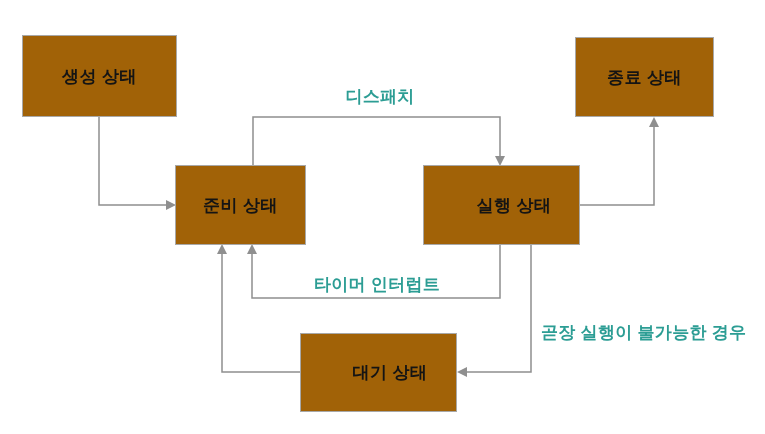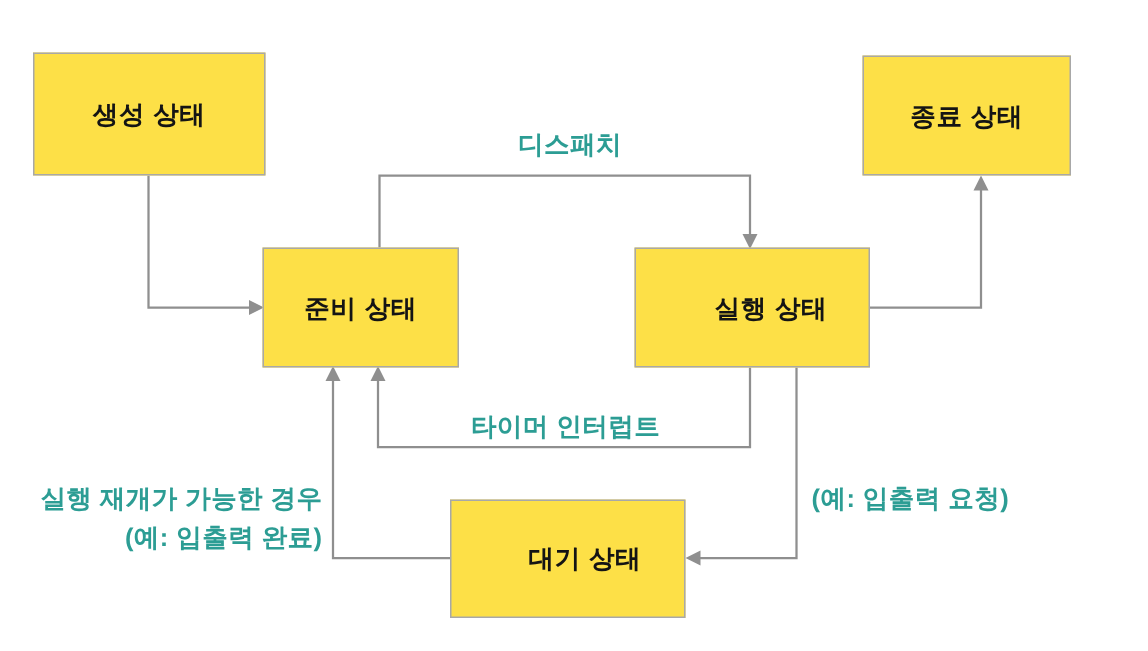--- a/index.html
+++ b/index.html
@@ -18,21 +18,21 @@
   .connectors {
     position: absolute;
     left: 0;
     top: 0;
     width: 765px;
     height: 434px;
   }
   .state-box {
     position: absolute;
     box-sizing: border-box;
-    background: #fde047;
+    background: #a16207;
     border: 1.5px solid #a8a8a8;
     display: flex;
     align-items: center;
     justify-content: center;
     font-size: 17px;
     font-weight: 700;
     color: #141414;
     letter-spacing: 0.5px;
   }
   .box-created    { left: 22px;  top: 35px;  width: 155px; height: 82px; }
@@ -114,22 +114,18 @@
   </div>
 
   <div class="state-box box-waiting">
     <span>대기 상태</span>
   </div>
 
   <div class="edge-label label-dispatch">디스패치</div>
 
   <div class="edge-label label-timer">타이머 인터럽트</div>
 
-  <div class="edge-label label-resume">
-    <span class="line">실행 재개가 가능한 경우</span>
-    <span class="line">(예: 입출력 완료)</span>
-  </div>
 
   <div class="edge-label label-blocked">
-    <span class="line">(예: 입출력 요청)</span>
+    <span class="line">곧장 실행이 불가능한 경우</span>
   </div>
 
 </div>
 
 </body></html>

